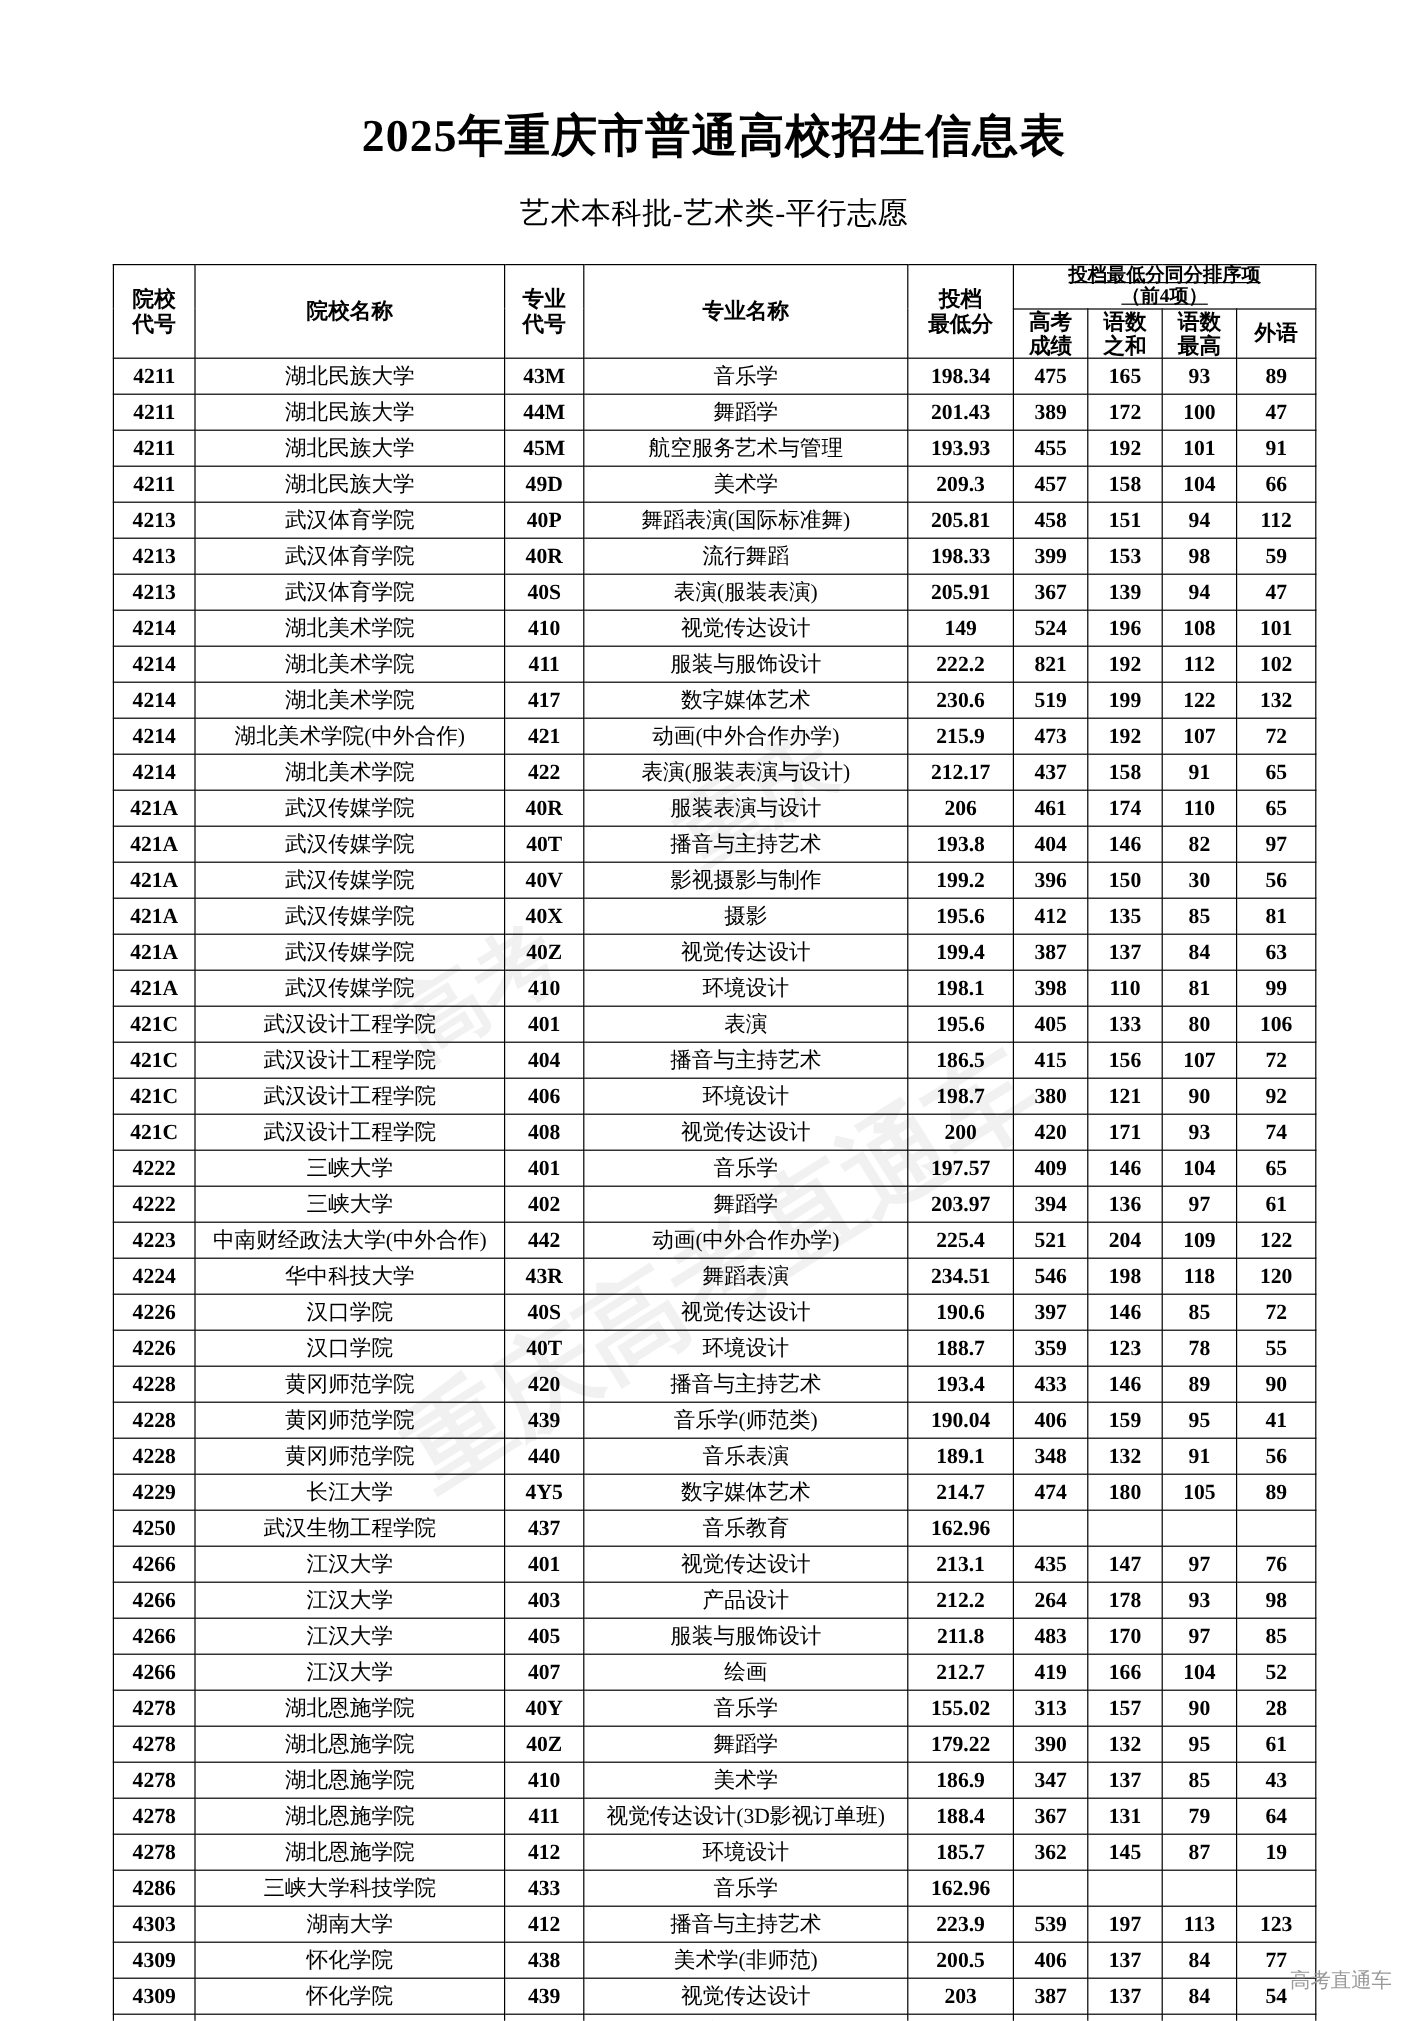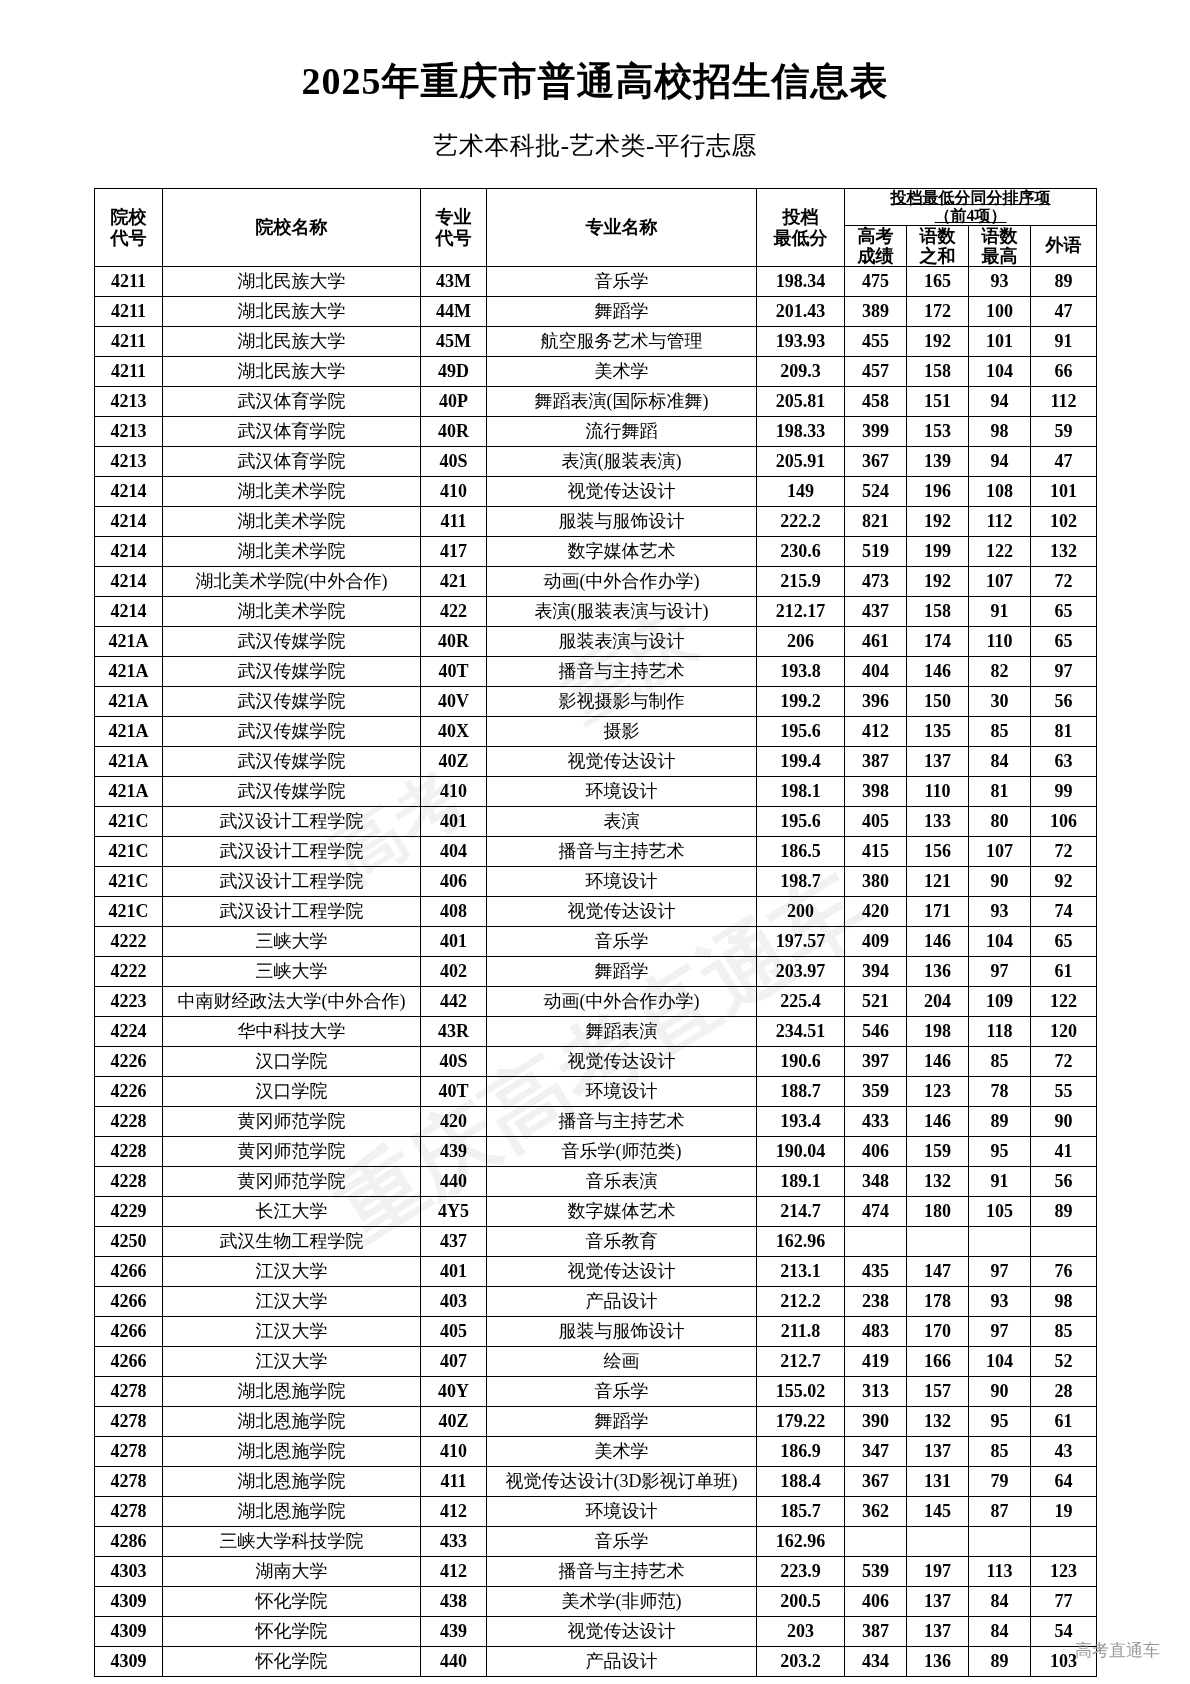--- a/index.html
+++ b/index.html
@@ -21,21 +21,21 @@
     height: 1684px;
     box-sizing: border-box;
     padding: 0;
   }
   .doc-title {
     text-align: center;
     font-size: 38px;
     font-weight: bold;
     letter-spacing: 1px;
     margin: 0;
-    padding-top: 56px;
+    padding-top: 88px;
     font-family: "Liberation Serif", "DejaVu Serif", serif;
   }
   .doc-subtitle {
     text-align: center;
     font-size: 25px;
     font-weight: normal;
     margin: 0;
     padding-top: 22px;
     letter-spacing: 0.5px;
   }
@@ -582,21 +582,21 @@
             <td class="col-num">147</td>
             <td class="col-num">97</td>
             <td class="col-num">76</td>
           </tr>
           <tr>
             <td class="col-code">4266</td>
             <td class="col-name">江汉大学</td>
             <td class="col-major-code">403</td>
             <td class="col-major">产品设计</td>
             <td class="col-score">212.2</td>
-            <td class="col-num">238</td>
+            <td class="col-num">264</td>
             <td class="col-num">178</td>
             <td class="col-num">93</td>
             <td class="col-num">98</td>
           </tr>
           <tr>
             <td class="col-code">4266</td>
             <td class="col-name">江汉大学</td>
             <td class="col-major-code">405</td>
             <td class="col-major">服装与服饰设计</td>
             <td class="col-score">211.8</td>

